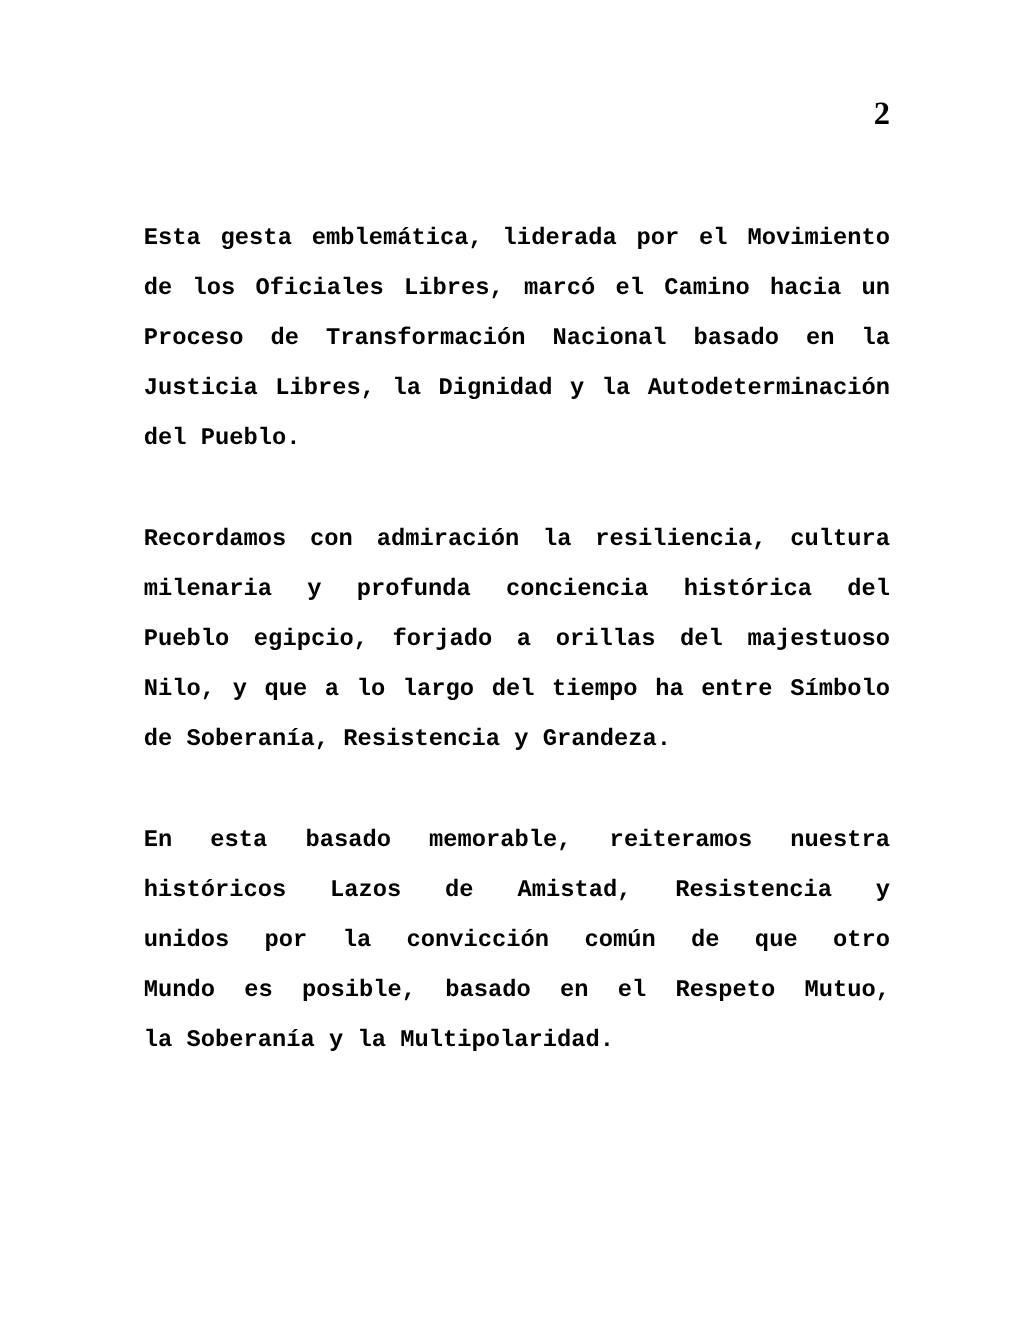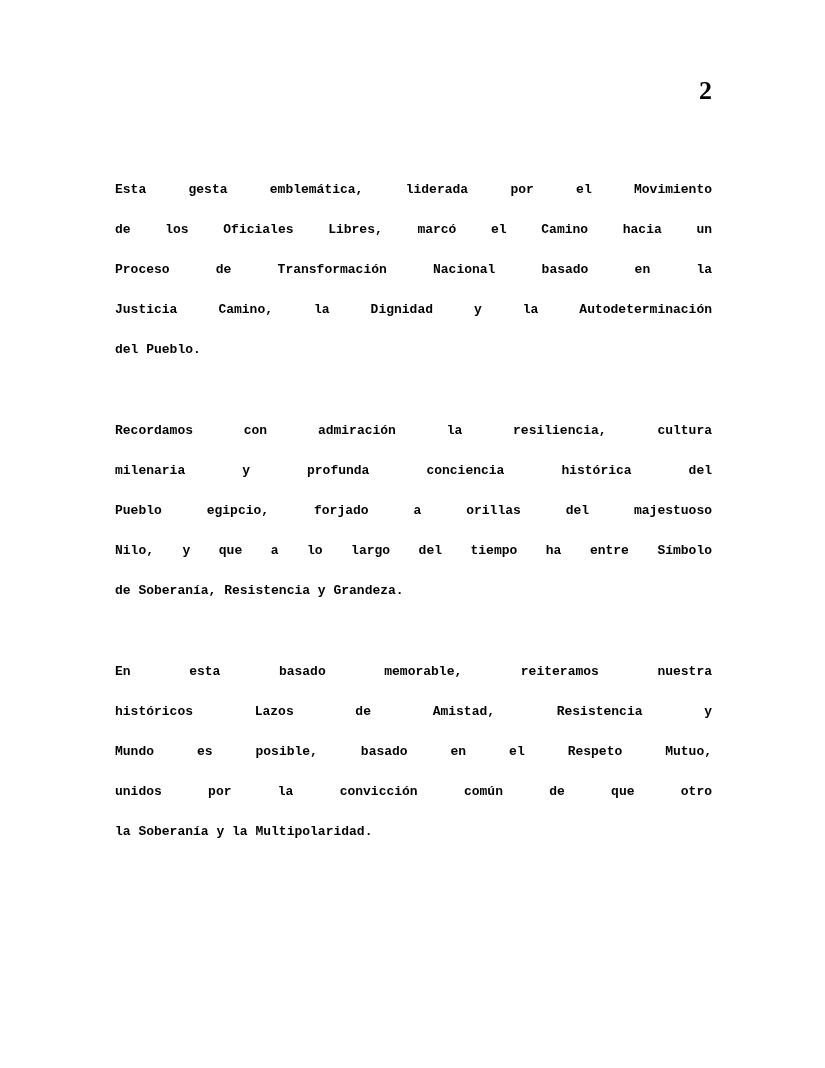--- a/index.html
+++ b/index.html
@@ -30,21 +30,21 @@
     line-height: 30px;
     color: #000000;
   }
   .content {
     position: absolute;
     top: 170px;
     left: 115px;
     width: 597px;
     font-family: "Liberation Mono", "DejaVu Sans Mono", monospace;
     font-weight: 700;
-    font-size: 13px;
+    font-size: 19px;
     line-height: 40px;
     color: #000000;
   }
   .paragraph {
     margin: 0 0 41px 0;
   }
   .line {
     text-align: justify;
     text-align-last: justify;
     white-space: normal;
@@ -56,31 +56,31 @@
 </head>
 <body style="background: rgb(255, 255, 255);">
 
 <div class="page">
   <div class="page-number">2</div>
   <div class="content" id="content" style="color: rgb(0, 0, 0);">
       <div class="paragraph">
         <div class="line">Esta gesta emblemática, liderada por el Movimiento</div>
         <div class="line">de los Oficiales Libres, marcó el Camino hacia un</div>
         <div class="line">Proceso de Transformación Nacional basado en la</div>
-        <div class="line">Justicia Camino, la Dignidad y la Autodeterminación</div>
+        <div class="line">Justicia Libres, la Dignidad y la Autodeterminación</div>
         <div class="line last">del Pueblo.</div>
       </div>
       <div class="paragraph">
         <div class="line">Recordamos con admiración la resiliencia, cultura</div>
         <div class="line">milenaria y profunda conciencia histórica del</div>
         <div class="line">Pueblo egipcio, forjado a orillas del majestuoso</div>
         <div class="line">Nilo, y que a lo largo del tiempo ha entre Símbolo</div>
         <div class="line last">de Soberanía, Resistencia y Grandeza.</div>
       </div>
       <div class="paragraph">
         <div class="line">En esta basado memorable, reiteramos nuestra</div>
         <div class="line">históricos Lazos de Amistad, Resistencia y</div>
+        <div class="line">unidos por la convicción común de que otro</div>
         <div class="line">Mundo es posible, basado en el Respeto Mutuo,</div>
-        <div class="line">unidos por la convicción común de que otro</div>
         <div class="line last">la Soberanía y la Multipolaridad.</div>
       </div>
     </div>
 </div>
 
 </body></html>

